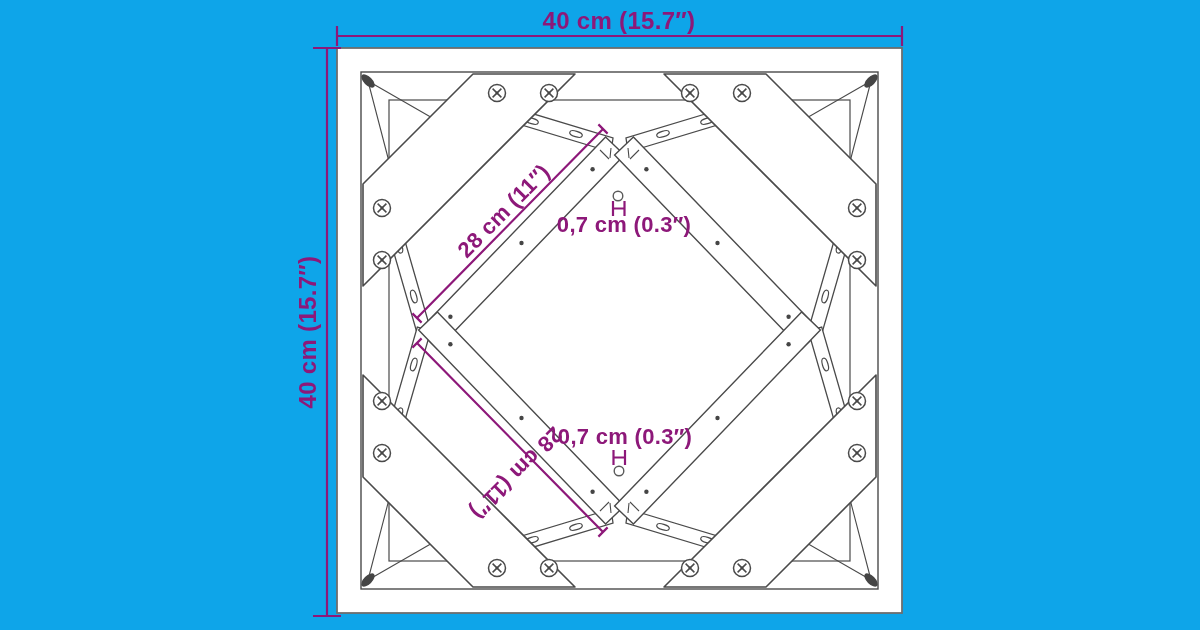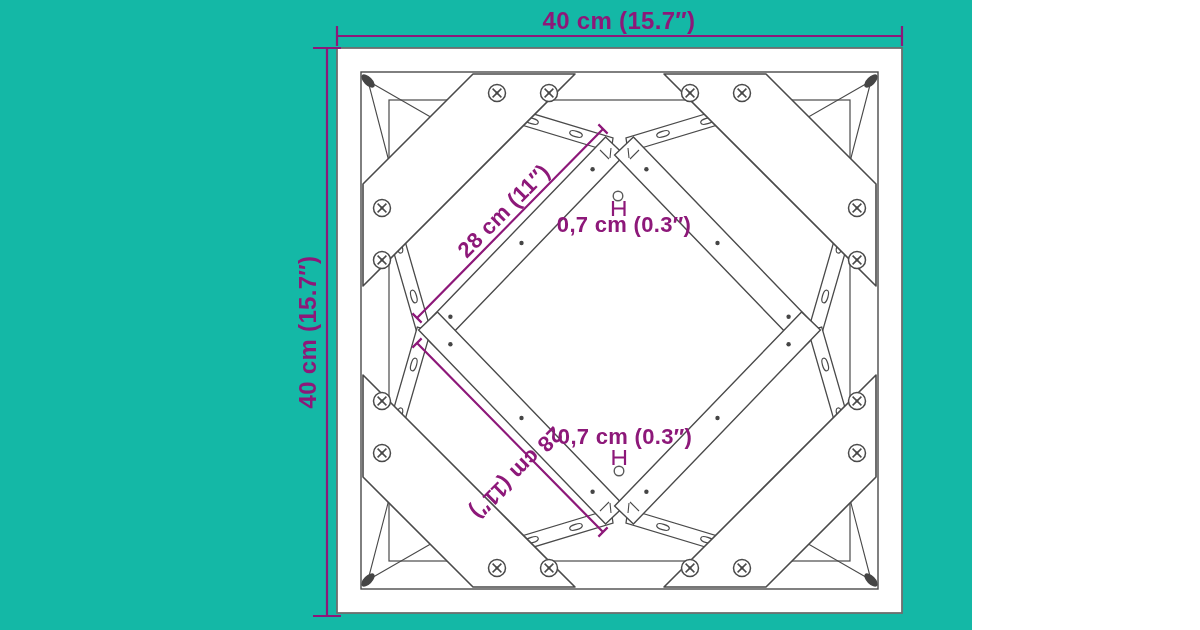--- a/index.html
+++ b/index.html
@@ -1,16 +1,16 @@
 <!DOCTYPE html>
 <html><head>
 <meta charset="utf-8">
 <style>
   html,body{margin:0;padding:0;background:#fff;}
-  .stage{position:relative;width:972px;height:630px;background:#14b8a6;overflow:hidden;
+  .stage{position:relative;width:1200px;height:630px;background:#0ea5e9;overflow:hidden;
          font-family:"Liberation Sans",sans-serif;}
   svg{display:block;}
   .lbl{font:bold 22px "Liberation Sans",sans-serif;letter-spacing:.3px;}
   .lbl-lg{font:bold 24px "Liberation Sans",sans-serif;letter-spacing:.3px;}
   .ink{fill:#454545;}
 </style>
 </head>
 <body>
 
 <div class="stage">

